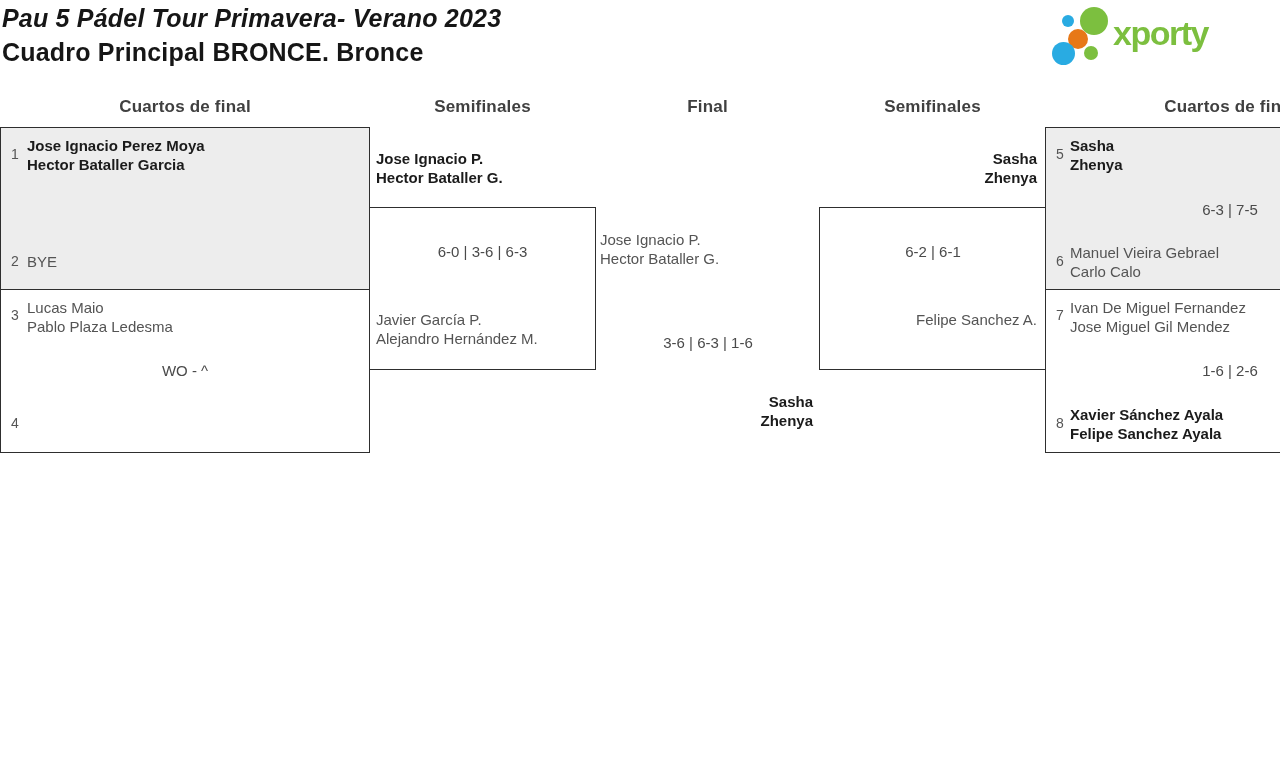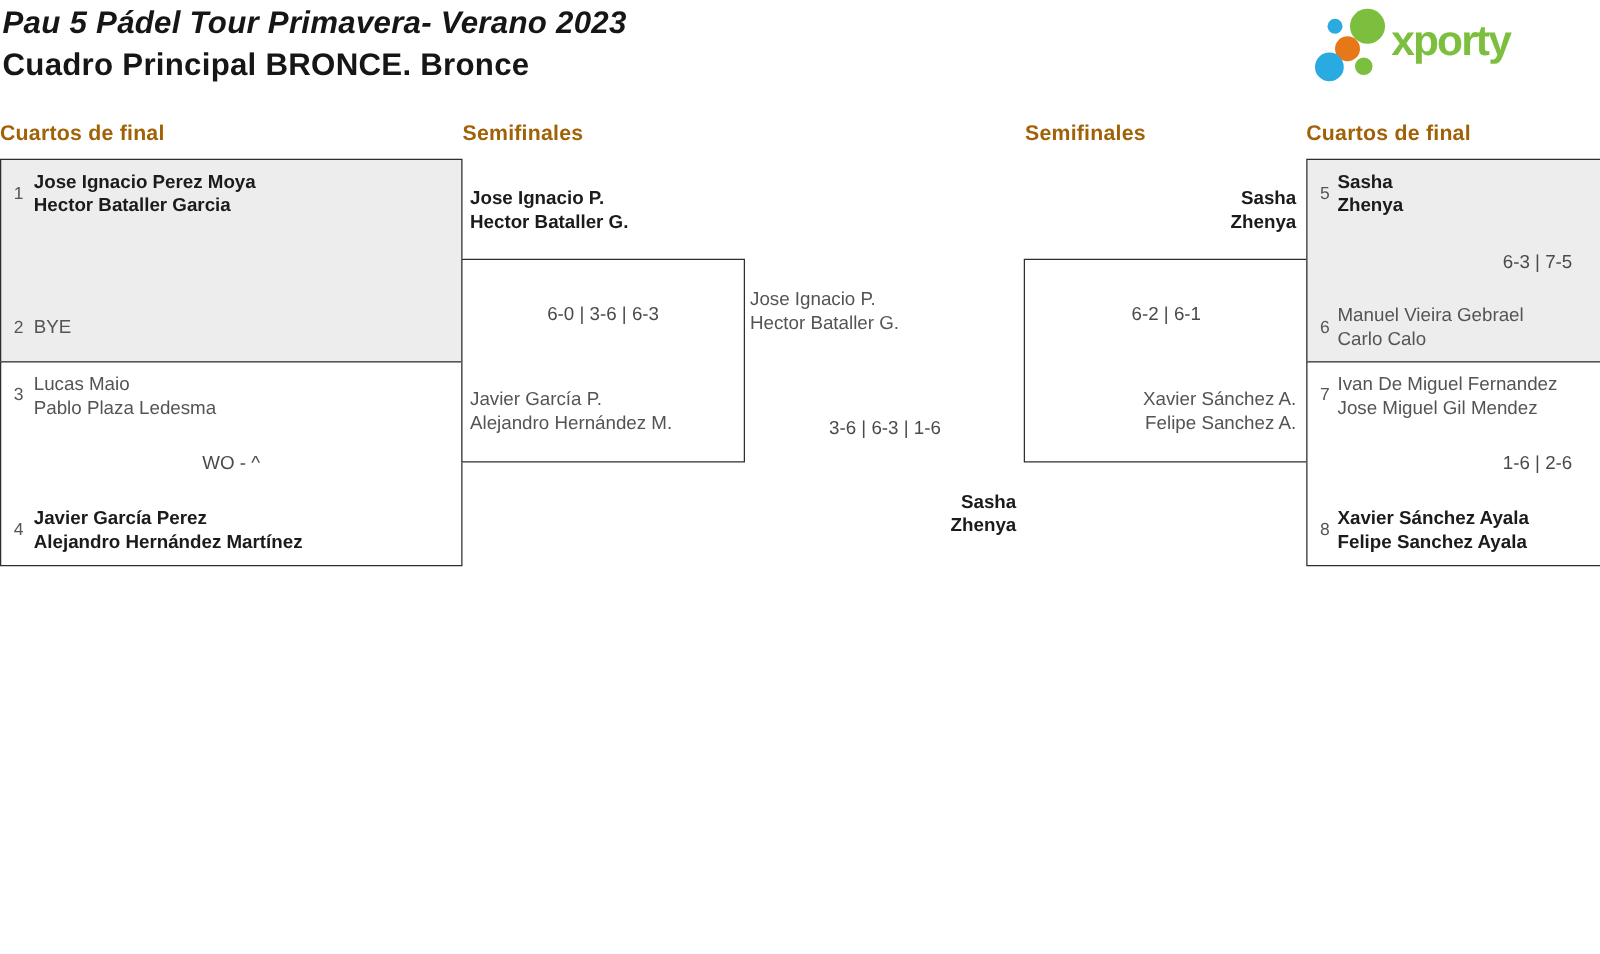--- a/index.html
+++ b/index.html
@@ -2,21 +2,21 @@
 <html><head>
 <meta charset="utf-8">
 <style>
   html,body{margin:0;padding:0;background:#fff;}
   #screen{
     position:relative;width:1280px;height:763px;background:#ffffff;
     overflow:hidden;font-family:"Liberation Sans",sans-serif;color:#1c1c1c;
   }
   .abs{position:absolute;}
   .title{font-size:25px;font-weight:700;letter-spacing:.2px;color:#161616;line-height:32px;white-space:nowrap;}
-  .colhead{position:absolute;top:97px;font-size:17px;font-weight:700;color:#a16207;text-align:left;letter-spacing:.2px;}
+  .colhead{position:absolute;top:97px;font-size:17px;font-weight:700;color:#404040;text-align:center;letter-spacing:.2px;}
   .box{position:absolute;border:1px solid #2e2e2e;box-sizing:border-box;background:#ffffff;}
   .graybg{background:#ededed;}
   .seed{position:absolute;font-size:14px;line-height:19px;color:#555555;width:16px;text-align:center;}
   .team{position:absolute;font-size:15px;line-height:19px;white-space:nowrap;}
   .team .ln{display:block;}
   .bold{font-weight:700;color:#1b1b1b;}
   .muted{font-weight:400;color:#545454;}
   .score{position:absolute;font-size:15px;line-height:19px;color:#4a4a4a;text-align:center;}
   .alignright{text-align:right;}
   .dot{position:absolute;border-radius:50%;}
@@ -34,20 +34,21 @@
     <span class="dot" style="left:35px;top:4px;width:28px;height:28px;background:#7cbf3f;"></span>
     <span class="dot" style="left:17px;top:12px;width:12px;height:12px;background:#29abe2;"></span>
     <span class="dot" style="left:23px;top:26px;width:20px;height:20px;background:#e77817;"></span>
     <span class="dot" style="left:7px;top:39px;width:23px;height:23px;background:#29abe2;"></span>
     <span class="dot" style="left:39px;top:43px;width:14px;height:14px;background:#7cbf3f;"></span>
     <span class="logo-text" style="color:#7cbf3f;">xporty</span>
   </div>
 
   <div class="colhead" style="left:0;width:370px;">Cuartos de final</div>
   <div class="colhead" style="left:370px;width:225px;">Semifinales</div>
+  <div class="colhead" style="left:595px;width:225px;">Final</div>
   <div class="colhead" style="left:820px;width:225px;">Semifinales</div>
   <div class="colhead" style="left:1045px;width:370px;">Cuartos de final</div>
 
   <div class="box graybg" style="left:0;top:127px;width:370px;height:163px;"></div>
   <div class="box" style="left:0;top:289px;width:370px;height:164px;"></div>
   <div class="box" style="left:369px;top:207px;width:227px;height:163px;"></div>
   <div class="box" style="left:819px;top:207px;width:227px;height:163px;"></div>
   <div class="box graybg" style="left:1045px;top:127px;width:370px;height:163px;"></div>
   <div class="box" style="left:1045px;top:289px;width:370px;height:164px;"></div>
 
@@ -61,24 +62,20 @@
     <span class="ln">BYE</span>
   </div>
 
   <div class="seed" style="left:7px;top:306px;">3</div>
   <div class="team muted" style="left:27px;top:298px;">
     <span class="ln">Lucas Maio</span>
     <span class="ln">Pablo Plaza Ledesma</span>
   </div>
   <div class="score" style="left:0;width:370px;top:361px;">WO - ^</div>
   <div class="seed" style="left:7px;top:414px;">4</div>
-  <div class="team bold" style="left:27px;top:405px;">
-    <span class="ln">Javier García Perez</span>
-    <span class="ln">Alejandro Hernández Martínez</span>
-  </div>
 
   <div class="team bold" style="left:376px;top:149px;">
     <span class="ln">Jose Ignacio P.</span>
     <span class="ln">Hector Bataller G.</span>
   </div>
   <div class="score" style="left:370px;width:225px;top:242px;">6-0 | 3-6 | 6-3</div>
   <div class="team muted" style="left:376px;top:310px;">
     <span class="ln">Javier García P.</span>
     <span class="ln">Alejandro Hernández M.</span>
   </div>
@@ -92,21 +89,20 @@
     <span class="ln">Sasha</span>
     <span class="ln">Zhenya</span>
   </div>
 
   <div class="team bold alignright" style="left:820px;width:217px;top:149px;">
     <span class="ln">Sasha</span>
     <span class="ln">Zhenya</span>
   </div>
   <div class="score" style="left:820px;width:226px;top:242px;">6-2 | 6-1</div>
   <div class="team muted alignright" style="left:820px;width:217px;top:310px;">
-    <span class="ln">Xavier Sánchez A.</span>
     <span class="ln">Felipe Sanchez A.</span>
   </div>
 
   <div class="seed" style="left:1052px;top:145px;">5</div>
   <div class="team bold" style="left:1070px;top:136px;">
     <span class="ln">Sasha</span>
     <span class="ln">Zhenya</span>
   </div>
   <div class="score" style="left:1045px;width:370px;top:200px;">6-3 | 7-5</div>
   <div class="seed" style="left:1052px;top:252px;">6</div>

